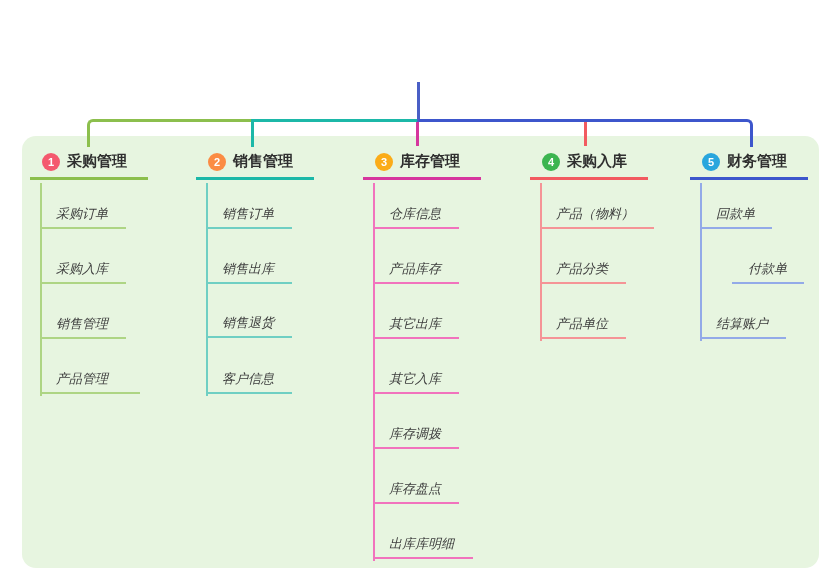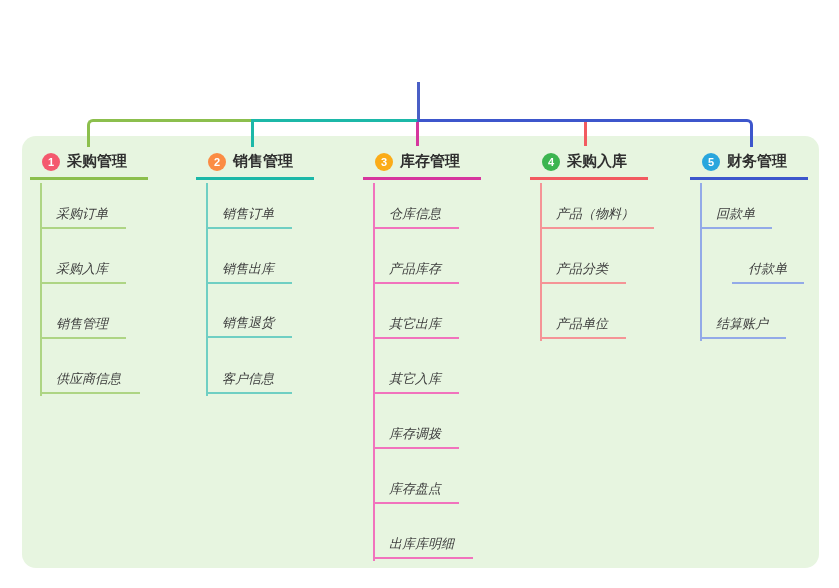--- a/index.html
+++ b/index.html
@@ -59,21 +59,21 @@
 
   <div id="branches">
       <div class="branch-header" style="left: 30px; top: 146px; border-bottom: 3px solid rgb(140, 191, 77);">
         <div class="badge" style="background: rgb(244, 89, 110);">1</div>
         <div class="branch-label">采购管理</div>
       </div>
       <div class="spine" style="left: 40px; top: 183px; height: 213px; background: rgb(174, 213, 132);"></div>
       <div class="leaf" style="left: 40px; top: 203px; width: 86px; border-bottom: 2px solid rgb(174, 213, 132);">采购订单</div>
       <div class="leaf" style="left: 40px; top: 258px; width: 86px; border-bottom: 2px solid rgb(174, 213, 132);">采购入库</div>
       <div class="leaf" style="left: 40px; top: 313px; width: 86px; border-bottom: 2px solid rgb(174, 213, 132);">销售管理</div>
-      <div class="leaf" style="left: 40px; top: 368px; width: 100px; border-bottom: 2px solid rgb(174, 213, 132);">供应商信息</div>
+      <div class="leaf" style="left: 40px; top: 368px; width: 100px; border-bottom: 2px solid rgb(174, 213, 132);">产品管理</div>
       <div class="branch-header" style="left: 196px; top: 146px; border-bottom: 3px solid rgb(28, 184, 168);">
         <div class="badge" style="background: rgb(251, 140, 68);">2</div>
         <div class="branch-label">销售管理</div>
       </div>
       <div class="spine" style="left: 206px; top: 183px; height: 213px; background: rgb(111, 207, 195);"></div>
       <div class="leaf" style="left: 206px; top: 203px; width: 86px; border-bottom: 2px solid rgb(111, 207, 195);">销售订单</div>
       <div class="leaf" style="left: 206px; top: 258px; width: 86px; border-bottom: 2px solid rgb(111, 207, 195);">销售出库</div>
       <div class="leaf" style="left: 206px; top: 312px; width: 86px; border-bottom: 2px solid rgb(111, 207, 195);">销售退货</div>
       <div class="leaf" style="left: 206px; top: 368px; width: 86px; border-bottom: 2px solid rgb(111, 207, 195);">客户信息</div>
       <div class="branch-header" style="left: 363px; top: 146px; border-bottom: 3px solid rgb(214, 54, 158);">

